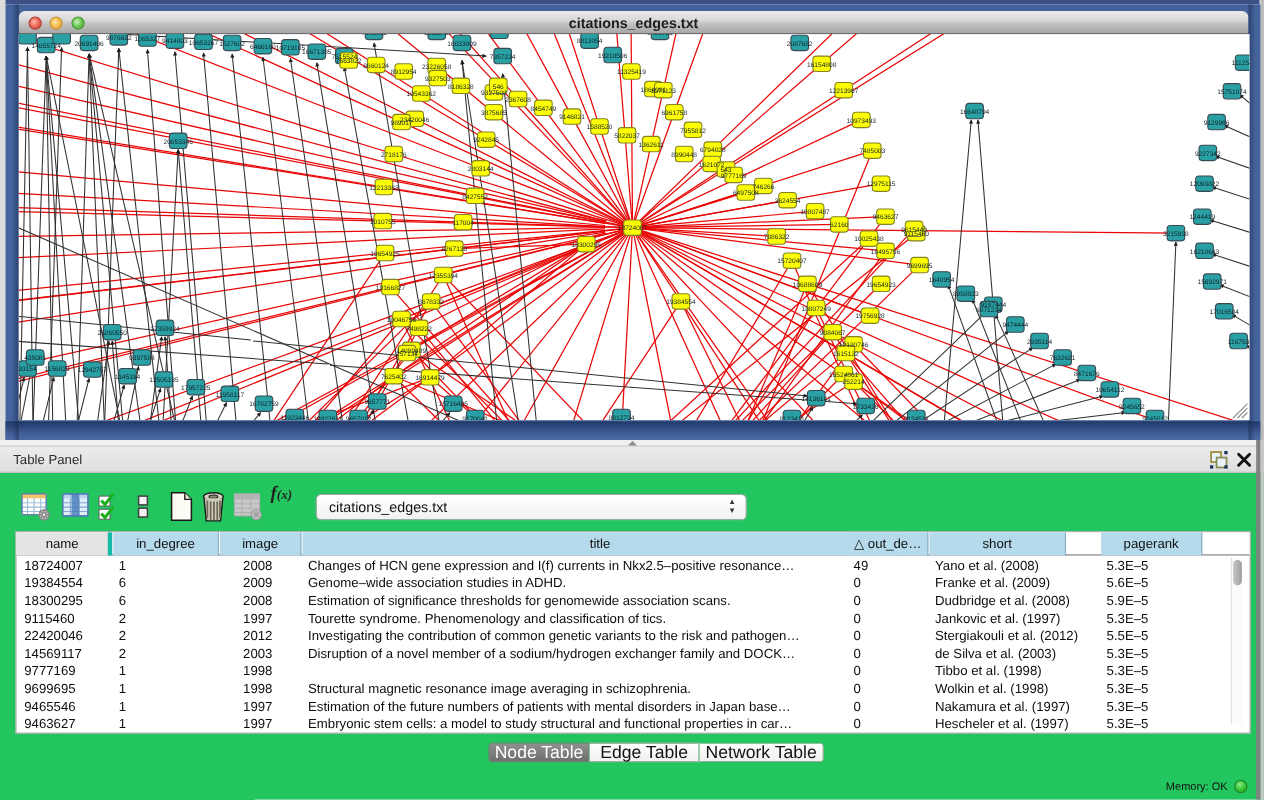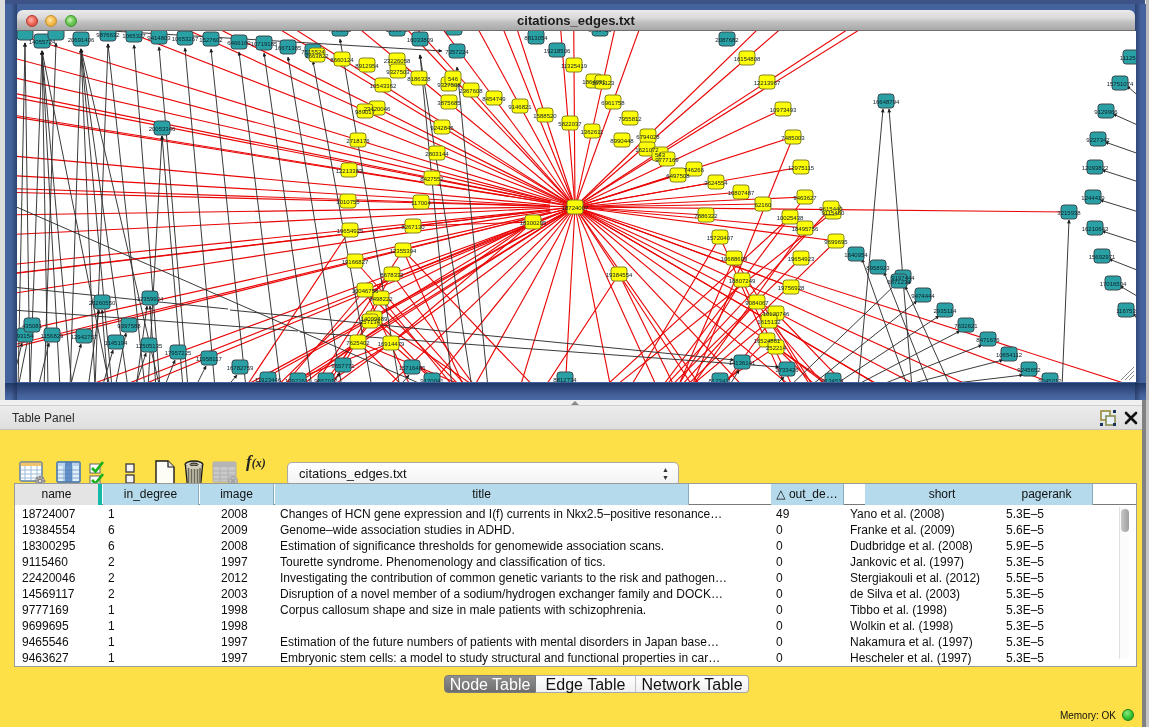--- a/index.html
+++ b/index.html
@@ -11,26 +11,26 @@
 #titlebar{left:17px;top:10px;width:1118px;height:21px;border-radius:6px 6px 0 0;background:linear-gradient(#ebebeb,#d8d8d8 42%,#c2c2c2 58%,#a8a8a8);border-bottom:1px solid #6e6e6e}
 #titletext{left:0;top:3px;width:1118px;text-align:center;font-size:13px;font-weight:700;color:#1c1c1c}
 .light{top:5px;width:12px;height:12px;border-radius:50%}
 #lr{left:9px;background:radial-gradient(circle at 4px 4px,#ffb8ad,#ee6d60 45%,#c93e30);border:1px solid #b5352b}
 #ly{left:28px;background:radial-gradient(circle at 4px 4px,#ffe9b0,#f6bd4f 45%,#dd9b2e);border:1px solid #c4902c}
 #lg{left:48px;background:radial-gradient(circle at 4px 4px,#d2f4c2,#6ec956 45%,#47a534);border:1px solid #3f982e}
 #canvas{left:17px;top:31px;width:1119px;height:351px;background:#fff;overflow:hidden}
 #rightsliver{left:1146px;top:0;width:3px;height:400px;background:#b9b9b9}
 #rightsliver2{left:1142px;top:400px;width:4px;height:327px;background:#818181}
 #rightsliver3{left:1146px;top:400px;width:3px;height:327px;background:#c6c6c6}
-#panel{left:0;top:400px;width:1149px;height:327px;background:#fde047}
+#panel{left:0;top:400px;width:1149px;height:327px;background:#22c55e}
 #divider{left:0;top:0;width:1149px;height:6px;background:#f0f0f0;border-bottom:1px solid #d0d0d0}
 #divarrow{left:571px;top:1px;width:0;height:0;border-left:4px solid transparent;border-right:4px solid transparent;border-bottom:4px solid #8a8a8a}
 #pheader{left:0;top:6px;width:1149px;height:24px;background:linear-gradient(#ececec,#dedede);border-bottom:1px solid #c2c2c2}
 #phtext{left:12px;top:5px;font-size:12px;color:#2b2b2b}
-#toolbar{left:0;top:43px;width:1149px;height:52px}
+#toolbar{left:0;top:30px;width:1149px;height:52px}
 #combo{left:287px;top:19px;width:392px;height:24px;background:linear-gradient(#ffffff,#f2f2f2);border:1px solid #a9a9a9;border-radius:5px;font-size:13px;color:#111;line-height:22px;padding-left:11px}
 #combosteps{right:7px;top:3px;width:11px;height:16px;position:absolute;color:#333;font-size:7px;line-height:8px;text-align:center}
 #table{left:14px;top:83px;width:1123px;height:184px;background:#fff;border:1px solid #9b9b9b}
 .hc{position:absolute;top:0;height:21px;background:#b5daeb;border-right:1px solid #88aebf;font-size:12px;color:#111;text-align:center;line-height:21px;overflow:hidden;white-space:nowrap}
 #hdr{left:0;top:0;width:1121px;height:21px;border-bottom:1px solid #7a7a7a;background:#fff}
 .row{position:absolute;left:0;width:1100px;height:16px;font-size:12px;color:#0d0d0d;white-space:nowrap}
 .c0{position:absolute;left:7px}.c1{position:absolute;left:93px}.c2{position:absolute;left:206px}
 .c3{position:absolute;left:265px}.c4{position:absolute;left:761px}.c5{position:absolute;left:835px}
 .c6{position:absolute;left:991px}
 #vsb{left:1104px;top:23px;width:10px;height:152px;background:#fbfbfb;border-left:1px solid #e0e0e0}
@@ -685,23 +685,23 @@
 <path d="M19 20l4 4M23 20l-4 4" stroke="#9d9d9d" stroke-width="1.4"></path>
         </svg>
 <div class="abs" style="left:246px;top:9px;font-family:'Liberation Serif',serif;font-size:17px;font-style:italic;font-weight:700;color:#222">f<span style="font-size:12px">(x)</span></div>
     <div class="abs" id="combo">citations_edges.txt<div id="combosteps">▲<br>▼</div></div>
   </div>
   <div class="abs" id="table">
     <div class="abs" id="hdr">
       <div class="hc" style="left:0;width:87px;background:#e4e4e4;border-right:4px solid #14b8a6">name</div>
       <div class="hc" style="left:88px;width:96px">in_degree</div>
       <div class="hc" style="left:185px;width:74px">image</div>
-      <div class="hc" style="left:260px;width:414px">title</div>
+      <div class="hc" style="left:260px;width:542px">title</div>
       <div class="hc" style="left:756px;width:73px">△ out_de…</div>
-      <div class="hc" style="left:850px;width:155px">short</div>
+      <div class="hc" style="left:830px;width:124px">short</div>
       <div class="hc" style="left:986px;width:92px">pagerank</div>
     </div>
     <div class="row" style="top:23px">
           <span class="c0">18724007</span>
           <span class="c1">1</span>
           <span class="c2">2008</span>
           <span class="c3">Changes of HCN gene expression and I(f) currents in Nkx2.5–positive resonance…</span>
           <span class="c4">49</span>
           <span class="c5">Yano et al. (2008)</span>
           <span class="c6">5.3E–5</span>
@@ -748,29 +748,29 @@
           <span class="c2">2003</span>
           <span class="c3">Disruption of a novel member of a sodium/hydrogen exchanger family and DOCK…</span>
           <span class="c4">0</span>
           <span class="c5">de Silva et al. (2003)</span>
           <span class="c6">5.3E–5</span>
         </div>
 <div class="row" style="top:119px">
           <span class="c0">9777169</span>
           <span class="c1">1</span>
           <span class="c2">1998</span>
-          <span class="c3">Corpus callosum shape and size in male patients with schizophrenia.</span>
           <span class="c4">0</span>
           <span class="c5">Tibbo et al. (1998)</span>
           <span class="c6">5.3E–5</span>
         </div>
 <div class="row" style="top:135px">
           <span class="c0">9699695</span>
           <span class="c1">1</span>
           <span class="c2">1998</span>
+          <span class="c3">Structural magnetic resonance image averaging in schizophrenia.</span>
           <span class="c4">0</span>
           <span class="c5">Wolkin et al. (1998)</span>
           <span class="c6">5.3E–5</span>
         </div>
 <div class="row" style="top:151px">
           <span class="c0">9465546</span>
           <span class="c1">1</span>
           <span class="c2">1997</span>
           <span class="c3">Estimation of the future numbers of patients with mental disorders in Japan base…</span>
           <span class="c4">0</span>

